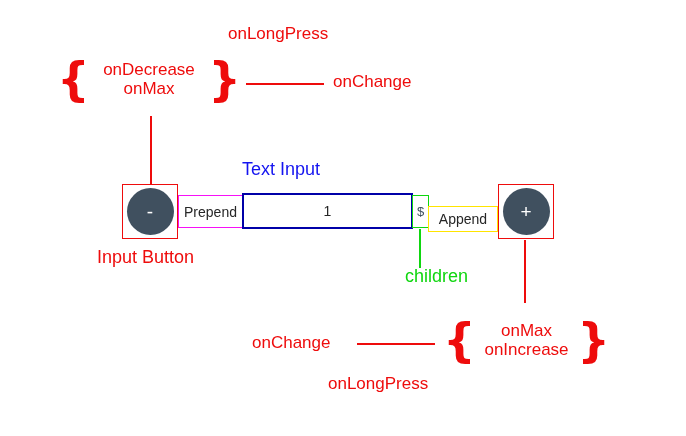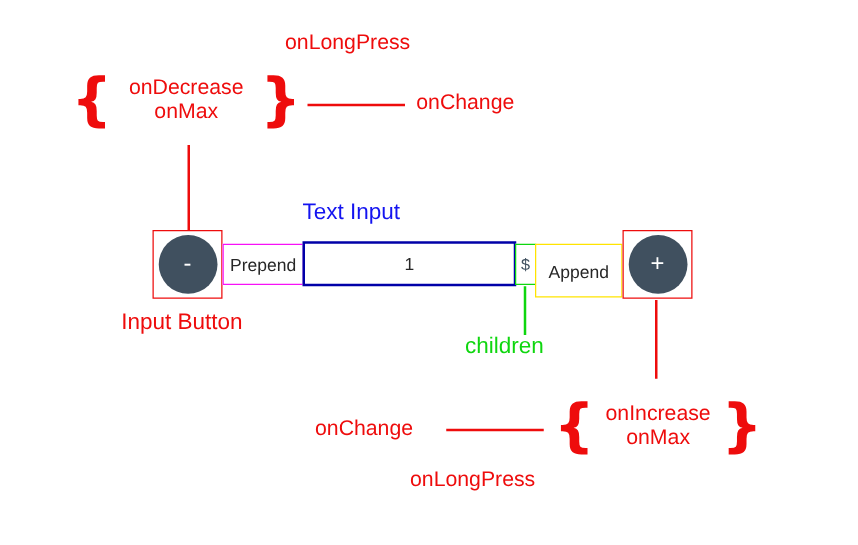--- a/index.html
+++ b/index.html
@@ -85,46 +85,46 @@
   <div class="addon prepend-border" style="left:178px;top:195px;width:65px;height:33px">
     <span>Prepend</span>
   </div>
 
   <input class="num-input" style="left: 242px; top: 193px; width: 171px; height: 36px;" value="1">
 
   <div class="addon dollar-border" style="left:412px;top:195px;width:17px;height:33px">
     <span>$</span>
   </div>
 
-  <div class="addon append-border" style="left:428px;top:195px;width:70px;height:43px">
+  <div class="addon append-border" style="left:428px;top:206px;width:70px;height:26px">
     <span>Append</span>
   </div>
 
   <div class="btn-box" style="left:498px;top:184px">
     <button class="circle-btn">
       <span>+</span>
     </button>
   </div>
 
   <div class="lbl red fs18" style="left:97px;top:248px">Input Button</div>
 
   <div class="vline green-line" style="left:419px;top:229px;height:39px"></div>
 
-  <div class="lbl green-text fs18" style="left:372px;top:267px">children</div>
+  <div class="lbl green-text fs18" style="left:405px;top:267px">children</div>
 
   <div class="vline" style="left:524px;top:240px;height:63px"></div>
 
   <div class="lbl red" style="left:252px;top:334px">onChange</div>
 
   <div class="hline" style="left:357px;top:343px;width:78px"></div>
 
   <div class="brace-group" style="left:443px;top:312px;width:167px;height:56px">
     <span class="brace">{</span>
     <div class="brace-lines">
+      <div>onMax</div>
       <div>onIncrease</div>
-      <div>onMax</div>
     </div>
     <span class="brace">}</span>
   </div>
 
   <div class="lbl red" style="left:328px;top:375px">onLongPress</div>
 
 </div>
 
 </body></html>

